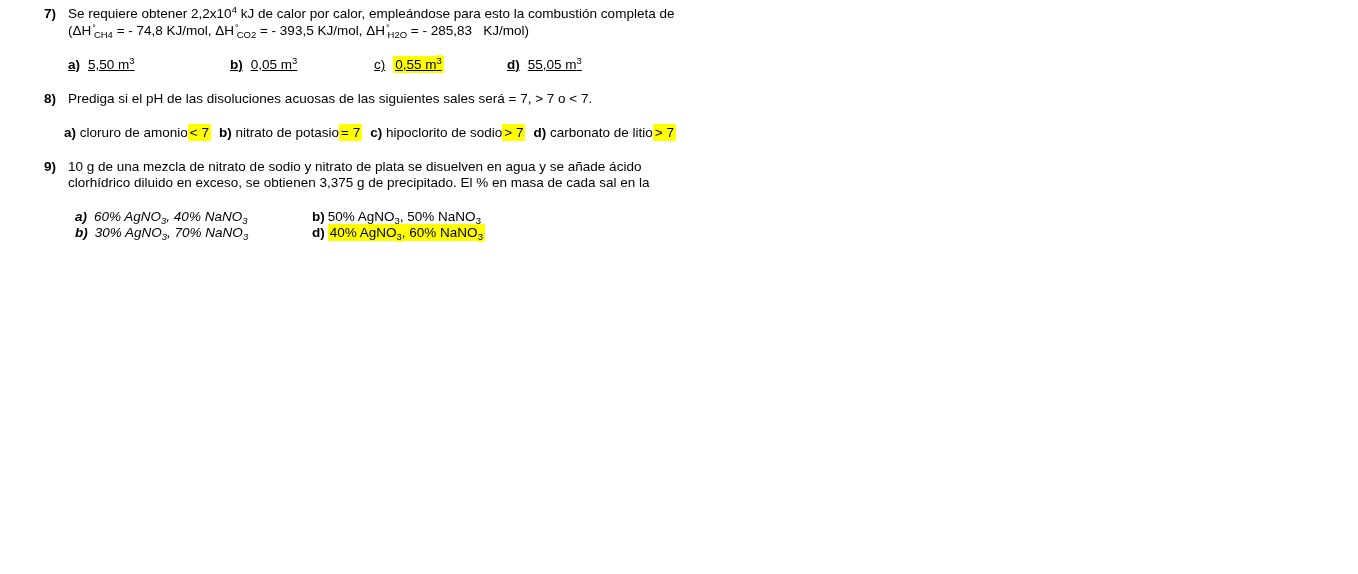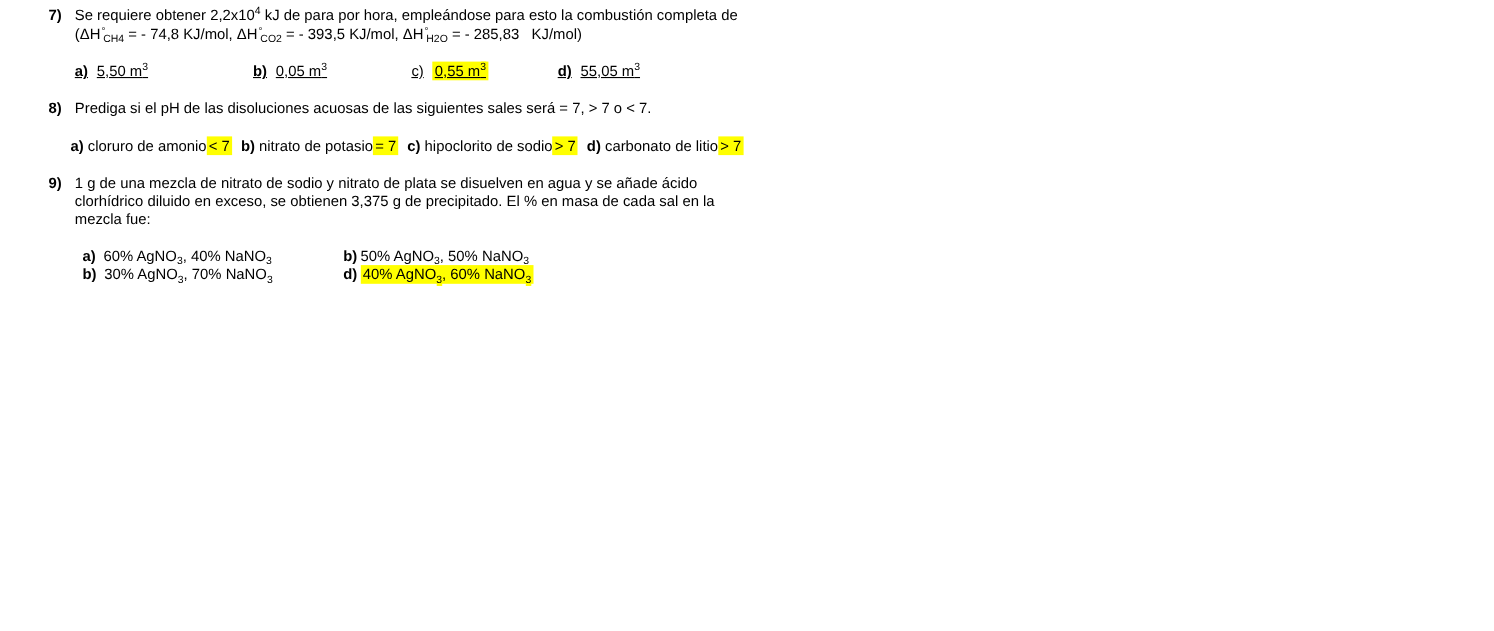--- a/index.html
+++ b/index.html
@@ -24,33 +24,33 @@
   .hl span { background-color: var(--hl, #ffff00); margin-top: 48px; }
   .mt17 { margin-top: 17px; }
   .q7opts { display: flex; margin-top: 18px; text-decoration: underline; }
   .q7opt { white-space: pre; }
   .q7opt.w0 { width: 120px; } .q7opt.w1 { width: 144px; padding-left: 42px; } .q7opt.w2 { width: 133px; }
   .optlbl { margin-right: 8px; }
   .q8line { margin-top: 18px; margin-left: -4px; white-space: pre; }
   .q8item + .q8item { margin-left: 8px; text-align: center; }
   .q9opts { display: grid; grid-template-columns: 244px 1fr; margin-top: 17px; }
   .q9opt { white-space: pre; }
-  .q9opt.c1 { padding-left: 7px; }
+  .q9opt.c1 { padding-left: 7px; font-style: italic; }
   .q9opt .lbl { font-weight: bold; margin-right: 7px; }
   .q9opt.c2 .lbl { margin-right: 3px; }
 </style>
 </head>
 <body>
 
 <div class="doc">
 
   <section class="q">
     <span class="qnum t">7)</span>
     <div class="qbody">
-      <div><span class="t">Se requiere obtener 2,2x10</span><span class="sup">4</span><span class="t"> kJ de para por hora, empleándose para esto la combustión completa de</span></div>
+      <div><span class="t">Se requiere obtener 2,2x10</span><span class="sup">4</span><span class="t"> kJ de calor por calor, empleándose para esto la combustión completa de</span></div>
       <div><span class="t">(ΔH</span><span class="deg">°</span><span class="sub">CH4</span><span class="t"> = - 74,8 KJ/mol, ΔH</span><span class="deg">°</span><span class="sub">CO2</span><span class="t"> = - 393,5 KJ/mol, ΔH</span><span class="deg">°</span><span class="sub">H2O</span><span class="t"> = - 285,83   KJ/mol)</span></div>
       <div class="q7opts">
         <div class="q7opt w0"><span class="optlbl b t">a)</span><span class="t">5,50 m</span><span class="sup">3</span></div>
         <div class="q7opt w1"><span class="optlbl b t">b)</span><span class="t">0,05 m</span><span class="sup">3</span></div>
         <div class="q7opt w2"><span class="optlbl t">c)</span><span class="hl"><span class="t">0,55 m</span><span class="sup">3</span></span></div>
         <div class="q7opt"><span class="optlbl b t">d)</span><span class="t">55,05 m</span><span class="sup">3</span></div>
       </div>
     </div>
   </section>
 
@@ -58,23 +58,22 @@
     <span class="qnum t">8)</span>
     <div class="qbody">
       <div><span class="t">Prediga si el pH de las disoluciones acuosas de las siguientes sales será = 7, &gt; 7 o &lt; 7.</span></div>
       <div class="q8line"><span class="q8item"><span class="b t">a)</span><span class="t"> cloruro de amonio</span><span class="hl t">&lt; 7</span></span><span class="q8item"><span class="b t">b)</span><span class="t"> nitrato de potasio</span><span class="hl t">= 7</span></span><span class="q8item"><span class="b t">c)</span><span class="t"> hipoclorito de sodio</span><span class="hl t">&gt; 7</span></span><span class="q8item"><span class="b t">d)</span><span class="t"> carbonato de litio</span><span class="hl t">&gt; 7</span></span></div>
     </div>
   </section>
 
   <section class="q mt17">
     <span class="qnum t">9)</span>
     <div class="qbody">
-      <div><span class="t">1 g de una mezcla de nitrato de sodio y nitrato de plata se disuelven en agua y se añade ácido</span></div>
+      <div><span class="t">10 g de una mezcla de nitrato de sodio y nitrato de plata se disuelven en agua y se añade ácido</span></div>
       <div><span class="t">clorhídrico diluido en exceso, se obtienen 3,375 g de precipitado. El % en masa de cada sal en la</span></div>
-      <div><span class="t">mezcla fue:</span></div>
       <div class="q9opts">
         <div class="q9opt c1"><span class="lbl t">a)</span><span class="t">60% AgNO</span><span class="sub">3</span><span class="t">, 40% NaNO</span><span class="sub">3</span></div>
         <div class="q9opt c2"><span class="lbl t">b)</span><span class="t">50% AgNO</span><span class="sub">3</span><span class="t">, 50% NaNO</span><span class="sub">3</span></div>
         <div class="q9opt c1"><span class="lbl t">b)</span><span class="t">30% AgNO</span><span class="sub">3</span><span class="t">, 70% NaNO</span><span class="sub">3</span></div>
         <div class="q9opt c2"><span class="lbl t">d)</span><span class="hl"><span class="t">40% AgNO</span><span class="sub">3</span><span class="t">, 60% NaNO</span><span class="sub">3</span></span></div>
       </div>
     </div>
   </section>
 
 </div>

